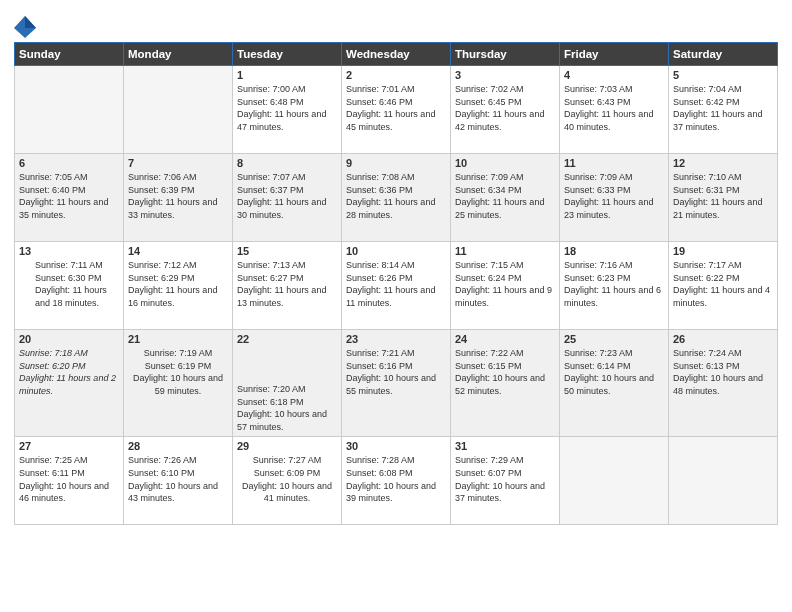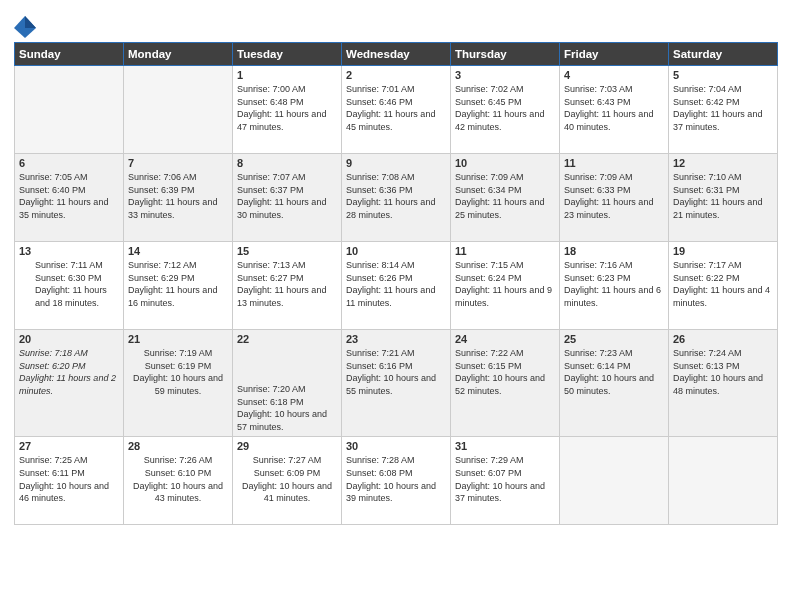--- a/index.html
+++ b/index.html
@@ -307,21 +307,21 @@
         </tr>
         <tr>
           <td>
             <span class="day-num">27</span>
             <div class="cell-info" style="white-space: pre-line;">Sunrise: 7:25 AM
 Sunset: 6:11 PM
 Daylight: 10 hours and 46 minutes.</div>
           </td>
           <td>
             <span class="day-num">28</span>
-            <div class="cell-info" style="white-space: pre-line; text-align: center;">Sunrise: 7:26 AM
+            <div class="cell-info" style="white-space: pre-line;">Sunrise: 7:26 AM
 Sunset: 6:10 PM
 Daylight: 10 hours and 43 minutes.</div>
           </td>
           <td>
             <span class="day-num">29</span>
             <div class="cell-info" style="white-space: pre-line; text-align: center;">Sunrise: 7:27 AM
 Sunset: 6:09 PM
 Daylight: 10 hours and 41 minutes.</div>
           </td>
           <td>

